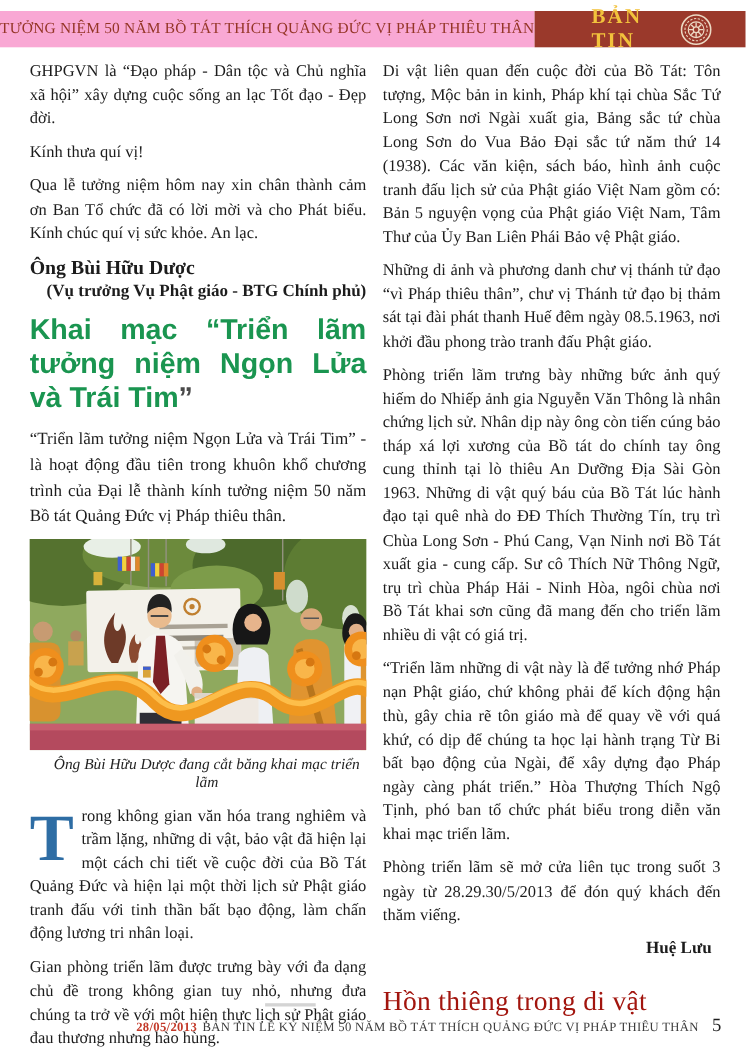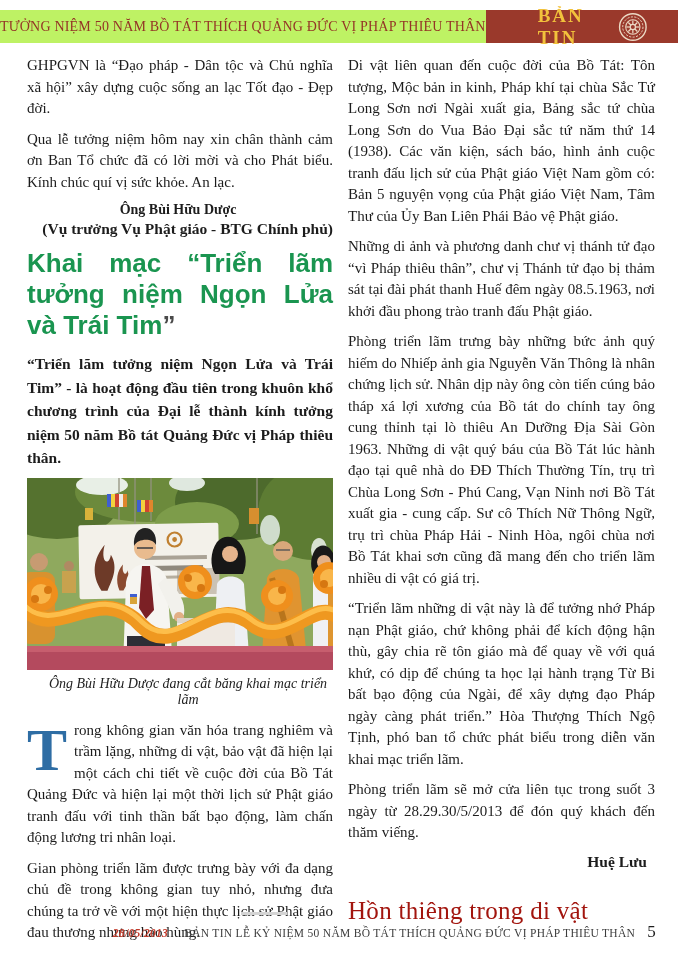--- a/index.html
+++ b/index.html
@@ -3,60 +3,60 @@
 <meta charset="utf-8">
 <style>
   html,body { margin:0; padding:0; background:#ffffff; }
   .page {
     position:relative; width:678px; height:960px; background:#ffffff;
     font-family:"Liberation Serif", serif; color:#1c1c1c; overflow:hidden;
   }
   
   .banner { position:absolute; left:0; top:10px; width:678px; height:33px; display:flex; }
   .banner-left {
-    flex:0 0 405px; background:#bef264; color:#943526;
+    flex:0 0 405px; background:#f9a8d4; color:#943526;
     display:flex; align-items:center; justify-content:center;
     font-size:14px; letter-spacing:0.2px; white-space:nowrap;
   }
   .banner-right {
     flex:1; background:#9a392b; color:#f2c23c; display:flex; align-items:center;
     justify-content:flex-start; padding:0 30px 0 52px;
     font-size:19px; font-weight:bold; letter-spacing:2px;
   }
   .wheel { width:34px; height:34px; display:block; }
   
   .col { position:absolute; top:55px; }
   .col-left  { left:27px;  width:306px; }
   .col-right { left:348px; width:307px; }
   p.body { font-size:15px; line-height:21.5px; text-align:justify; margin:0 0 9px 0; }
-  .byline { font-size:14px; font-weight:bold; text-align:center; margin:4px 4px 2px 0; }
+  .byline { font-size:18px; font-weight:bold; text-align:left; margin:4px 4px 2px 0; }
   .byline-sub { font-size:15.5px; font-weight:bold; text-align:right; margin:0 0 10px 0; }
   .h-green {
     font-family:"Liberation Sans", sans-serif; font-weight:bold; color:#1a9550;
     font-size:26px; line-height:31px; text-align:justify; margin:9px 0 11px 0;
   }
   .h-green .dark-quote { color:#4a4a4a; }
-  .lead { font-weight:bold; font-size:15.5px; line-height:23.5px; text-align:justify; margin:0 0 8px 0; }
+  .lead { font-weight:normal; font-size:15.5px; line-height:23.5px; text-align:justify; margin:0 0 8px 0; }
   .photo { display:block; width:306px; height:192px; margin:6px 0 6px 0; }
   .caption { font-style:italic; font-size:14px; text-align:center; margin:6px 0 12px 16px; color:#222; }
   .dropcap {
     float:left; color:#2e6da4; font-weight:bold; font-size:60px; line-height:56px;
     padding:2px 7px 0 0; font-family:"Liberation Serif", serif;
   }
   .quote-byline { font-size:15.5px; font-weight:bold; text-align:right; margin:8px 8px 0 0; }
   .h-red {
     font-weight:normal; color:#a2150e; font-size:25px; letter-spacing:0.3px;
     margin:26px 0 0 0; font-family:"Liberation Serif", serif;
   }
   
   .footer {
     position:absolute; right:22px; bottom:18px; display:flex; align-items:baseline;
     font-size:11.5px; letter-spacing:0.3px; white-space:nowrap;
   }
-  .footer-date { color:#c33a2a; font-style:italic; font-weight:bold; margin-right:16px; }
+  .footer-date { color:#c33a2a; font-weight:bold; margin-right:5px; }
   .footer-text { color:#3c3c3c; }
   .footer-page { font-size:17px; color:#1e1e1e; margin-left:12px; }
   .footer-mark { position:absolute; left:241px; top:912px; width:46px; height:3px; background:#d4d4d4; }
 </style>
 </head>
 <body>
 
 <div class="page">
 
   <div class="banner">
@@ -73,20 +73,21 @@
           <line x1="11.8" y1="11.8" x2="22.2" y2="22.2"></line>
           <line x1="22.2" y1="11.8" x2="11.8" y2="22.2"></line>
         </g>
         <circle cx="17" cy="17" r="3" fill="#9a392b" stroke="#ecd9c4" stroke-width="1.4"></circle>
       </svg>
     </div>
   </div>
 
   <div class="col col-left">
     <p class="body">GHPGVN là “Đạo pháp - Dân tộc và Chủ nghĩa xã hội” xây dựng cuộc sống an lạc Tốt đạo - Đẹp đời.</p>
+    <p class="body">Kính thưa quí vị!</p>
     <p class="body">Qua lễ tưởng niệm hôm nay xin chân thành cảm ơn Ban Tổ chức đã có lời mời và cho Phát biểu. Kính chúc quí vị sức khỏe. An lạc.</p>
     <p class="byline">Ông Bùi Hữu Dược</p>
     <p class="byline-sub">(Vụ trưởng Vụ Phật giáo - BTG Chính phủ)</p>
     <h2 class="h-green"><span>Khai mạc “Triển lãm tưởng niệm Ngọn Lửa và Trái Tim</span><span class="dark-quote">”</span></h2>
     <p class="lead">“Triển lãm tưởng niệm Ngọn Lửa và Trái Tim” - là hoạt động đầu tiên trong khuôn khổ chương trình của Đại lễ thành kính tưởng niệm 50 năm Bồ tát Quảng Đức vị Pháp thiêu thân.</p>
 
     <svg class="photo" viewBox="0 0 306 192">
 
       <rect width="306" height="192" fill="#8fa95e"></rect>
       <ellipse cx="30" cy="25" rx="62" ry="36" fill="#55722f"></ellipse>

